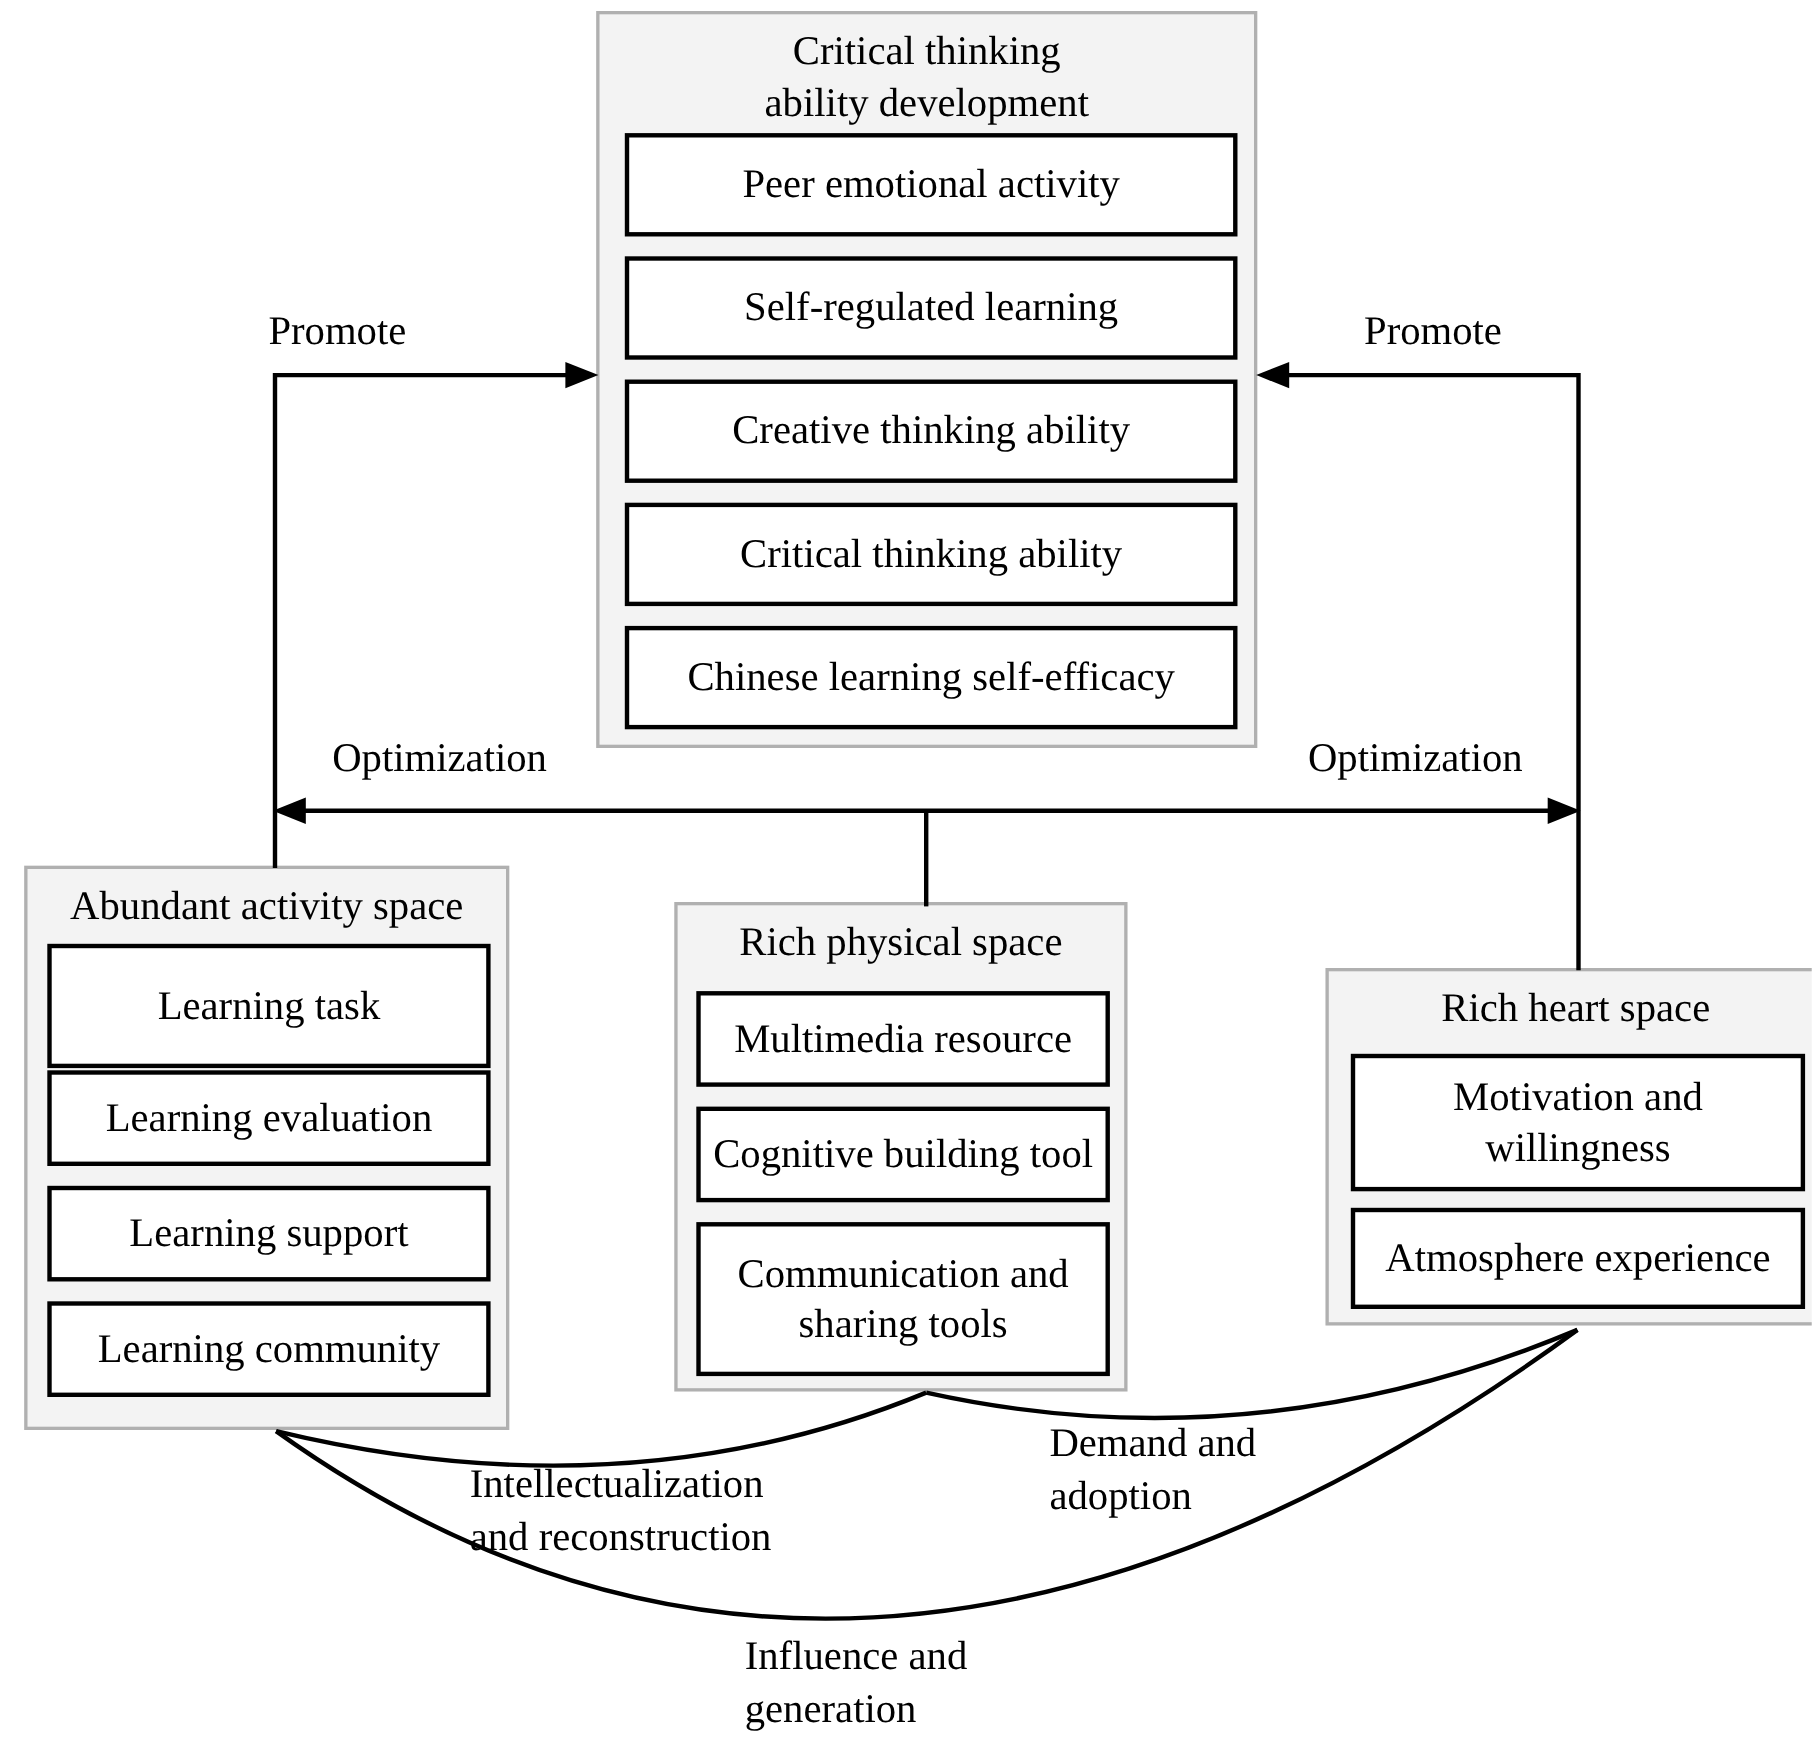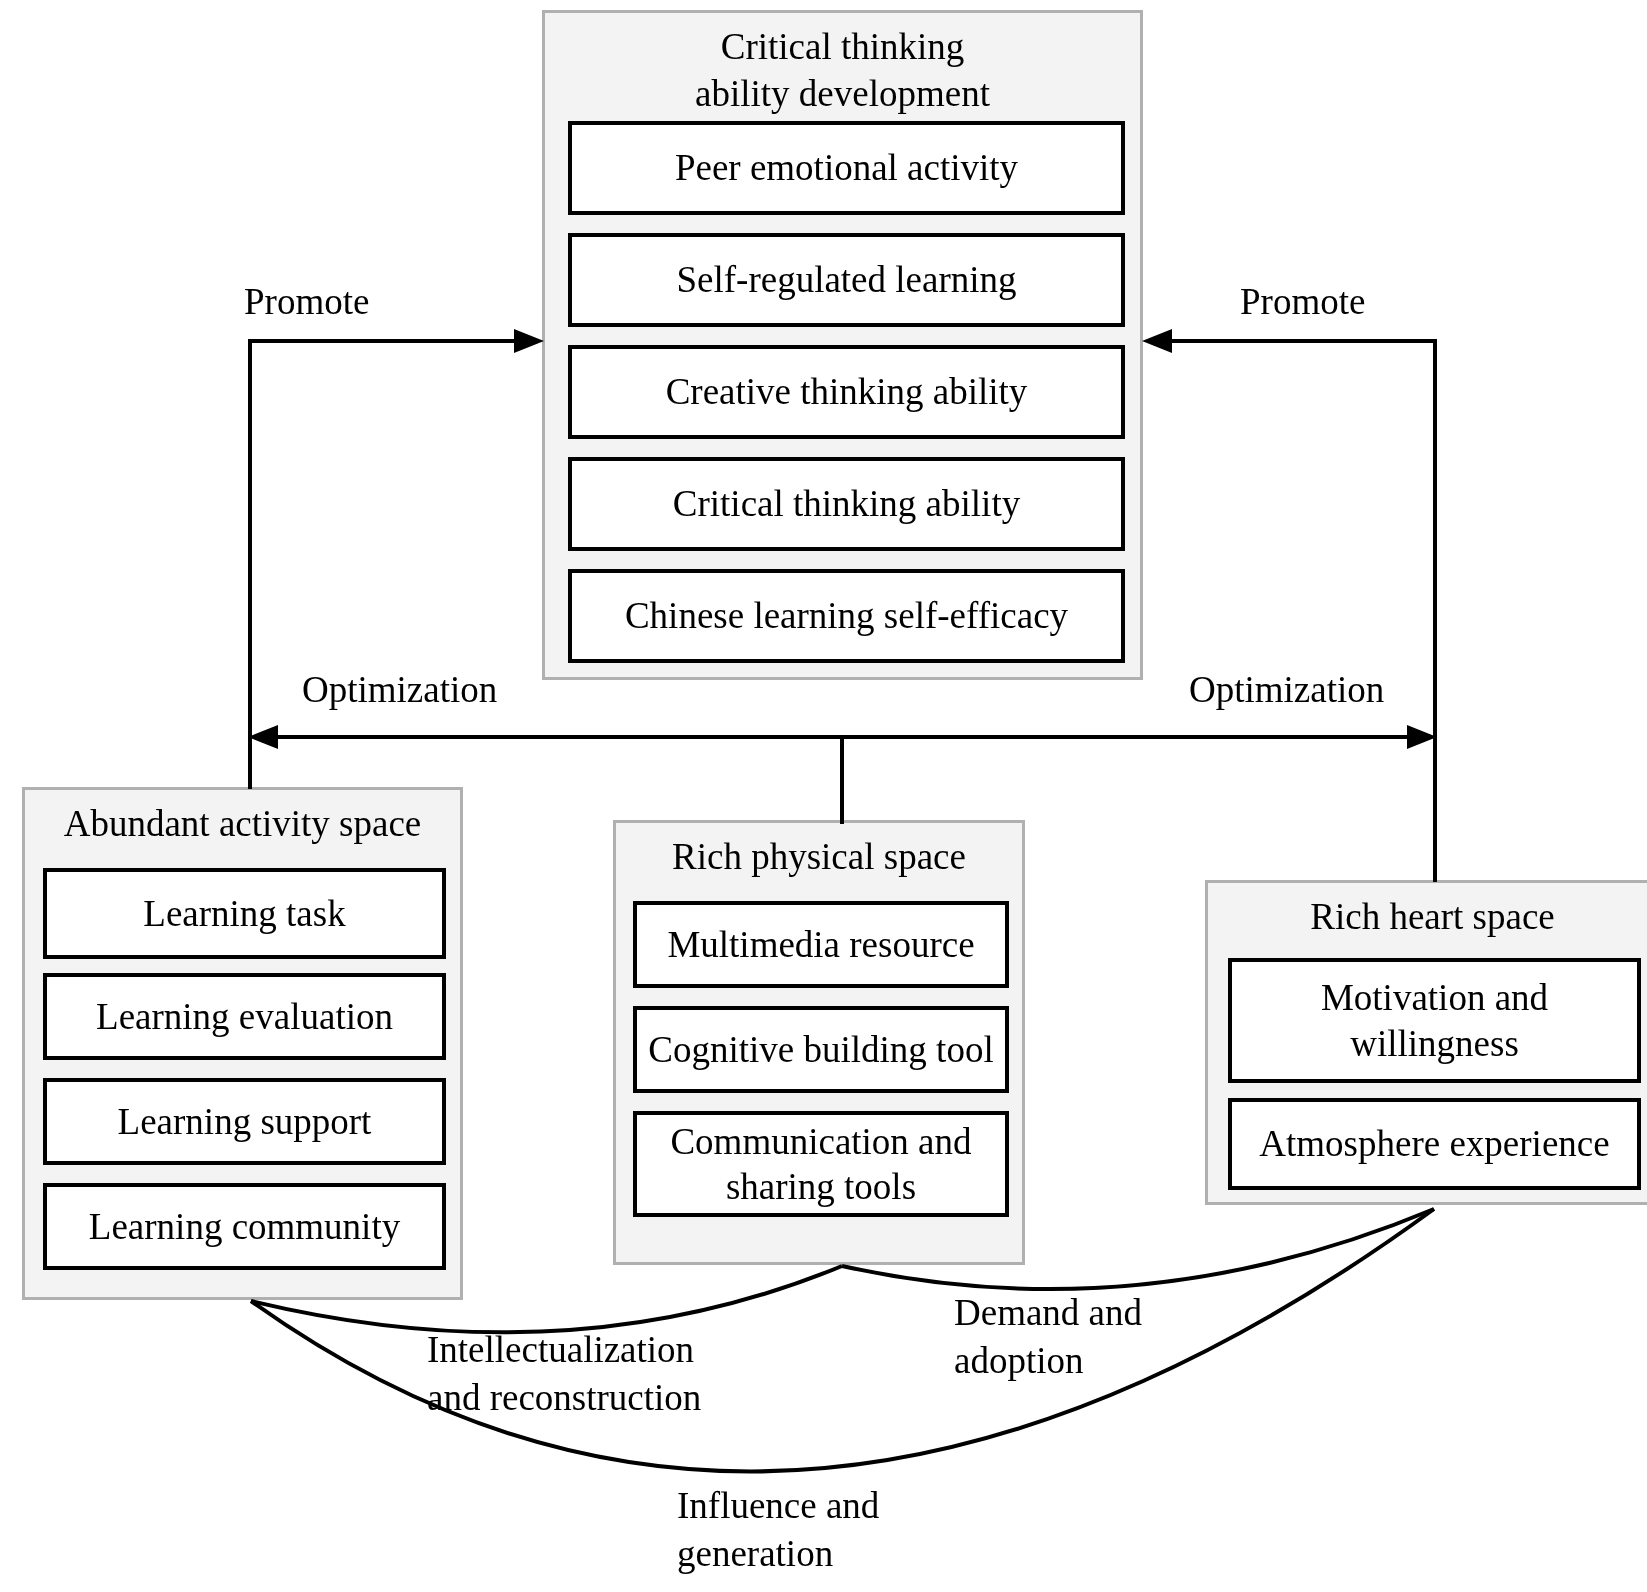--- a/index.html
+++ b/index.html
@@ -80,31 +80,31 @@
 ability development</h2>
     <div class="item" style="left:23px; top:108px; width:557px; height:94px">Peer emotional activity</div>
     <div class="item" style="left:23px; top:220px; width:557px; height:94px">Self-regulated learning</div>
     <div class="item" style="left:23px; top:332px; width:557px; height:94px">Creative thinking ability</div>
     <div class="item" style="left:23px; top:444px; width:557px; height:94px">Critical thinking ability</div>
     <div class="item" style="left:23px; top:556px; width:557px; height:94px">Chinese learning self-efficacy</div>
   </section>
 
   <section class="group" style="left:2px; top:787px; width:441px; height:513px">
     <h2 class="group-title">Abundant activity space</h2>
-    <div class="item" style="left:18px; top:78px; width:403px; height:91px">Learning task</div>
+    <div class="item" style="left:18px; top:68px; width:403px; height:113px">Learning task</div>
     <div class="item" style="left:18px; top:183px; width:403px; height:87px">Learning evaluation</div>
     <div class="item" style="left:18px; top:288px; width:403px; height:87px">Learning support</div>
     <div class="item" style="left:18px; top:393px; width:403px; height:87px">Learning community</div>
   </section>
 
   <section class="group" style="left:593px; top:820px; width:412px; height:445px">
     <h2 class="group-title">Rich physical space</h2>
     <div class="item" style="left:17px; top:183px; width:376px; height:87px">Cognitive building tool</div>
     <div class="item" style="left:17px; top:78px; width:376px; height:87px">Multimedia resource</div>
-    <div class="item" style="left:17px; top:288px; width:376px; height:106px">Communication and
+    <div class="item" style="left:17px; top:288px; width:376px; height:140px">Communication and
 sharing tools</div>
   </section>
 
   <section class="group" style="left:1185px; top:880px; width:455px; height:325px">
     <h2 class="group-title">Rich heart space</h2>
     <div class="item" style="left:20px; top:75px; width:413px; height:125px">Motivation and
 willingness</div>
     <div class="item" style="left:20px; top:215px; width:413px; height:92px">Atmosphere experience</div>
   </section>
 

